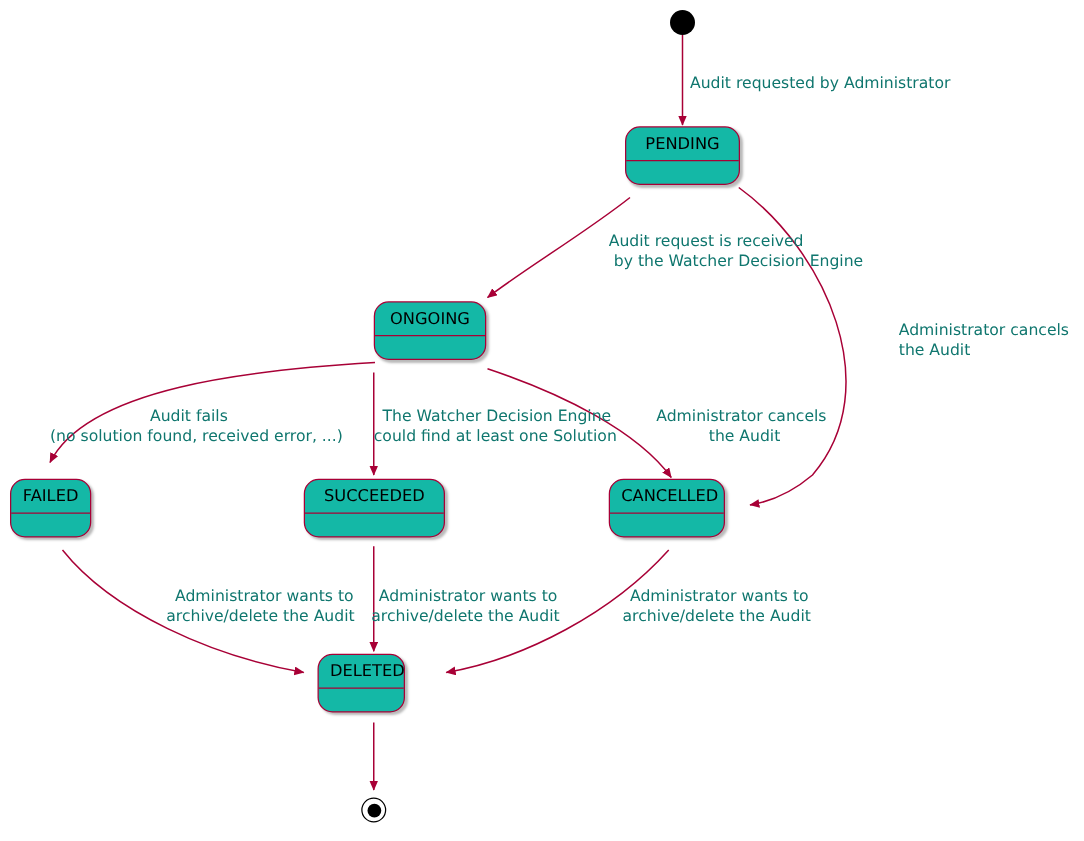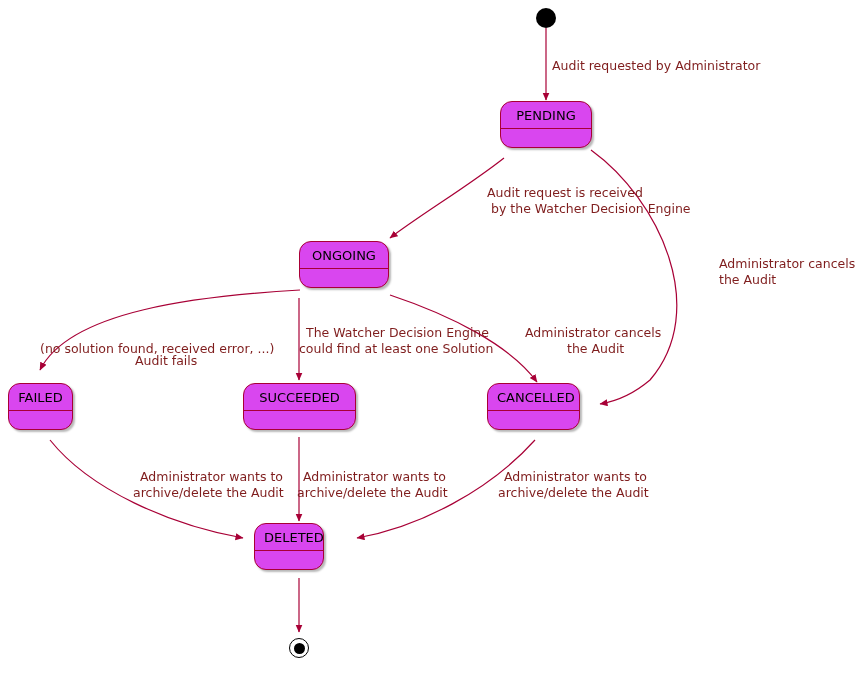--- a/index.html
+++ b/index.html
@@ -20,42 +20,42 @@
   #edges {
     position: absolute;
     left: 0;
     top: 0;
     width: 867px;
     height: 673px;
   }
   .state-node {
     position: absolute;
     box-sizing: border-box;
-    background: #d946ef;
+    background: #14b8a6;
     border: 1px solid #a80036;
     border-radius: 12px;
     box-shadow: 2px 2px 2px rgba(0,0,0,0.28);
   }
   .state-title {
     box-sizing: border-box;
     width: 100%;
     text-align: center;
     font-size: 13px;
     color: #000000;
     padding: 6px 9px 5px 9px;
     border-bottom: 1px solid #a80036;
     white-space: nowrap;
   }
   .state-body {
     height: 18px;
   }
   .edge-label {
     position: absolute;
     font-size: 12.5px;
-    color: #7f1d1d;
+    color: #0f766e;
     line-height: 15px;
     white-space: pre;
     text-align: center;
   }
   .start-node {
     position: absolute;
     width: 20px;
     height: 20px;
     border-radius: 50%;
     background: #000000;
@@ -146,21 +146,21 @@
   <div class="end-node-inner" style="left:293.5px; top:642.5px;"></div>
 
   <div class="edge-label" style="left:552px; top:58px;">Audit requested by Administrator</div>
 
   <div class="edge-label" style="left:487px; top:185px;">Audit request is received</div>
   <div class="edge-label" style="left:475px; top:201px;margin-left:16px;">by the Watcher Decision Engine</div>
 
   <div class="edge-label" style="left:719px; top:256px;">Administrator cancels</div>
   <div class="edge-label" style="left:719px; top:272px;">the Audit</div>
 
-  <div class="edge-label" style="left:135px; top:325px;margin-top:28px;">Audit fails</div>
+  <div class="edge-label" style="left:120px; top:325px;">Audit fails</div>
   <div class="edge-label" style="left:40px; top:341px;">(no solution found, received error, ...)</div>
 
   <div class="edge-label" style="left:306px; top:325px;">The Watcher Decision Engine</div>
   <div class="edge-label" style="left:299px; top:341px;">could find at least one Solution</div>
 
   <div class="edge-label" style="left:525px; top:325px;">Administrator cancels</div>
   <div class="edge-label" style="left:567px; top:341px;">the Audit</div>
 
   <div class="edge-label" style="left:140px; top:469px;">Administrator wants to</div>
   <div class="edge-label" style="left:133px; top:485px;">archive/delete the Audit</div>

